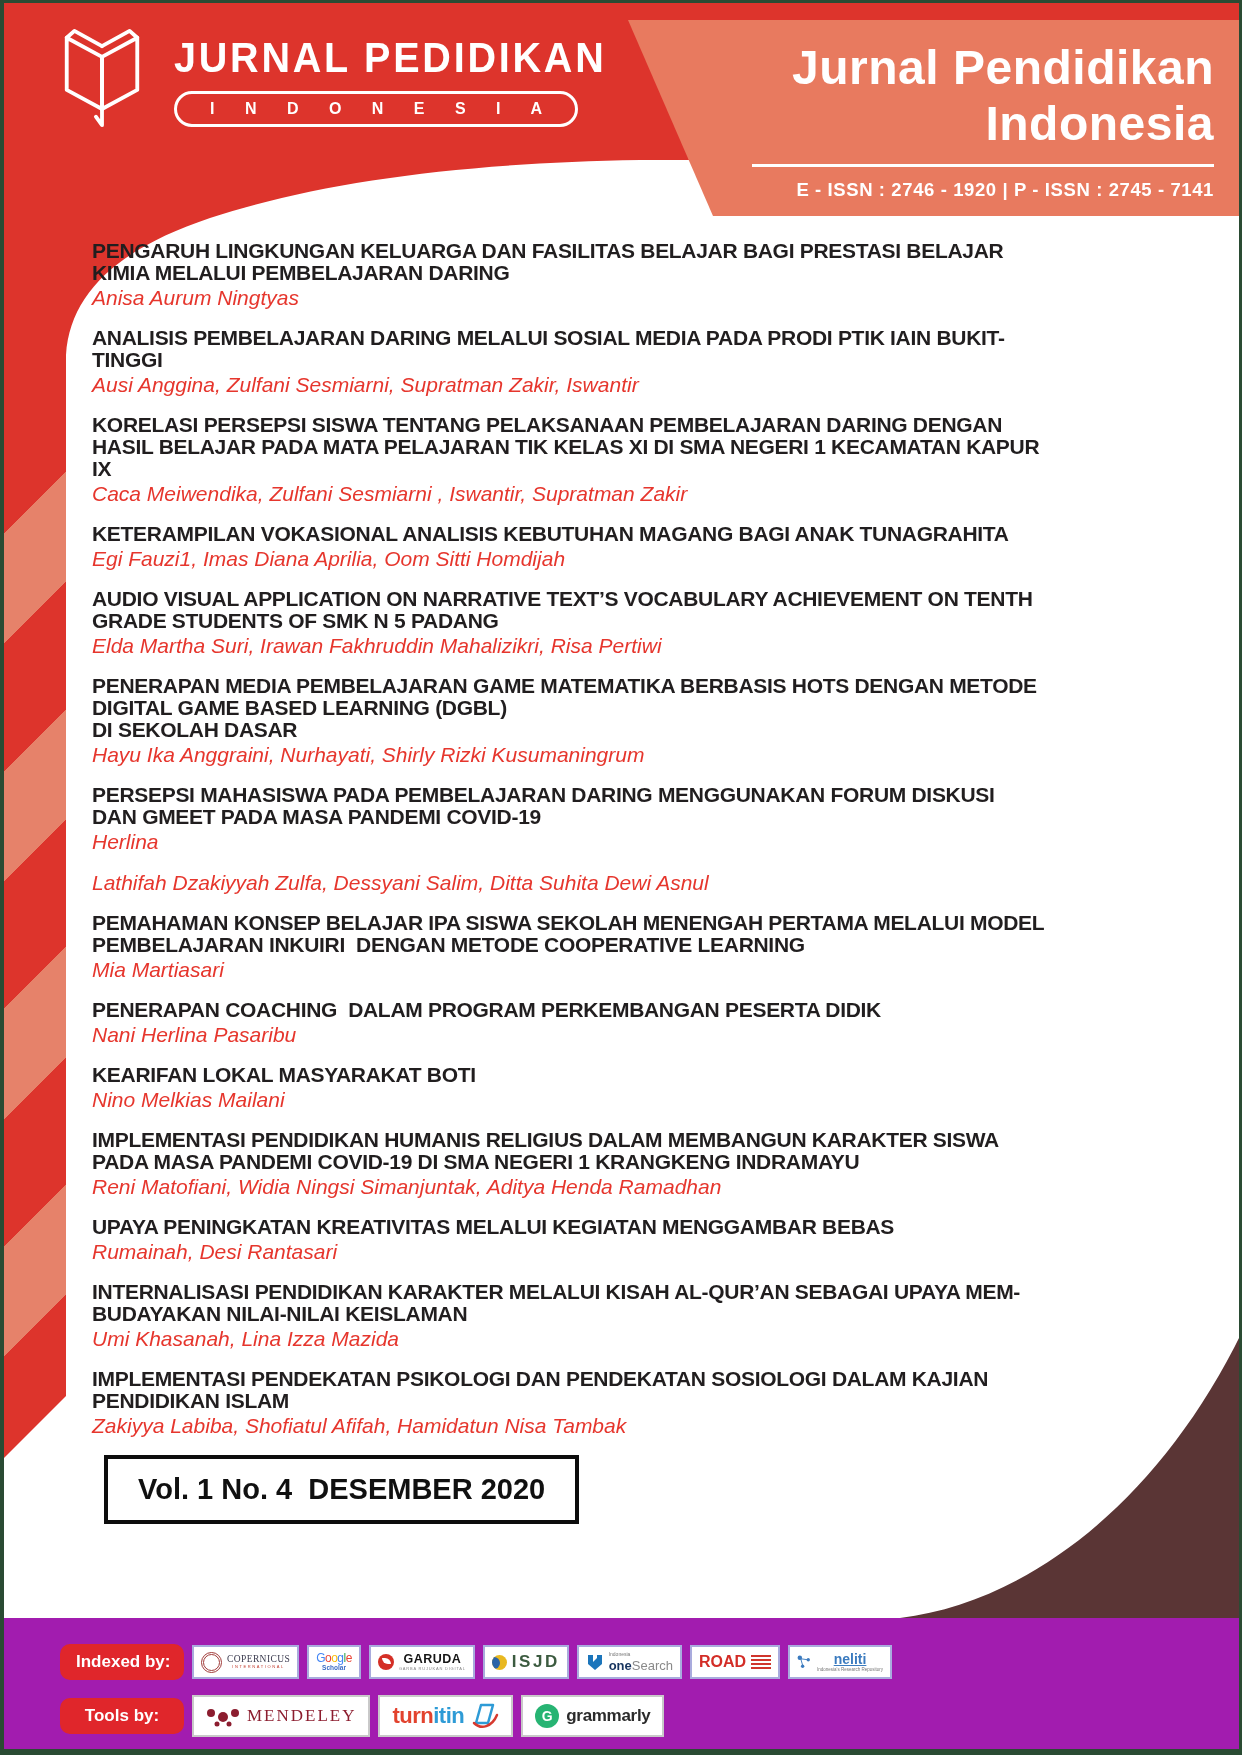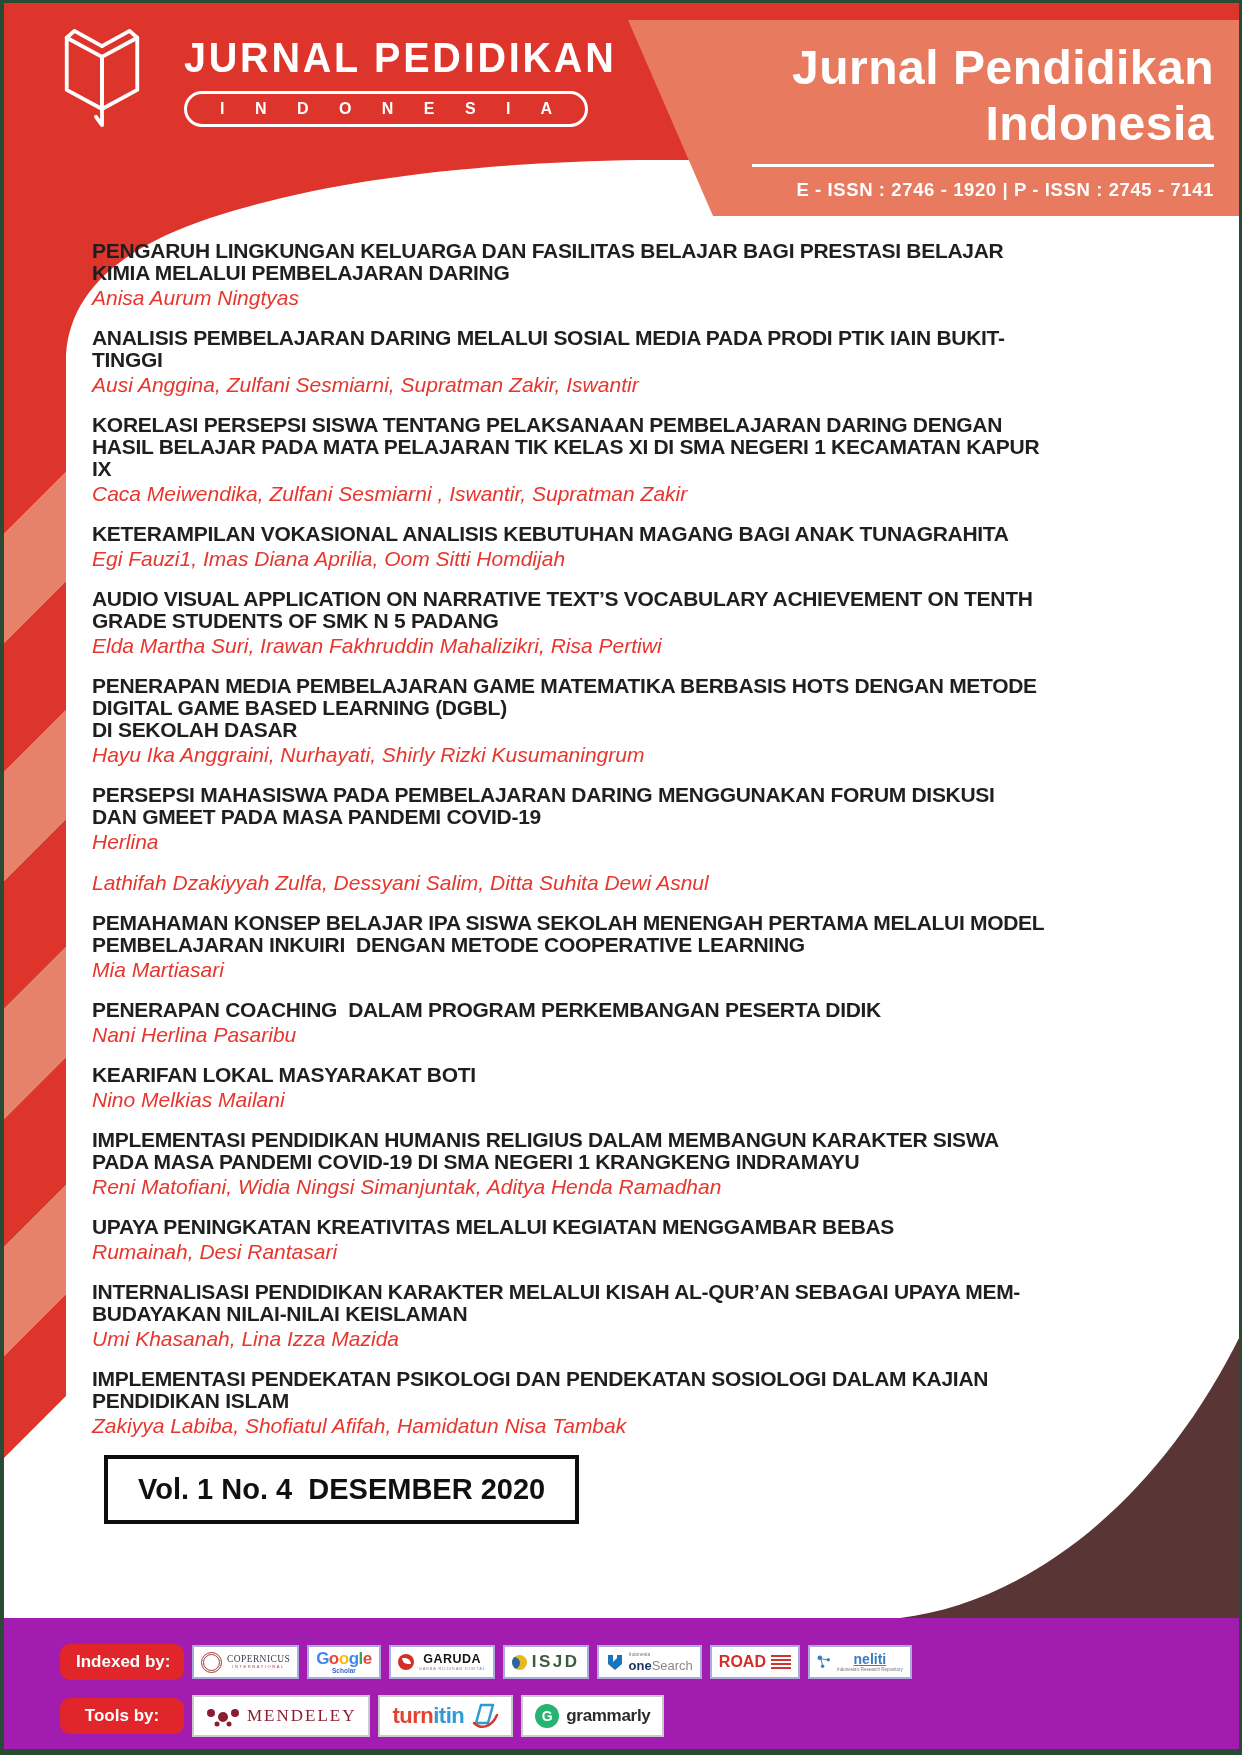--- a/index.html
+++ b/index.html
@@ -10,21 +10,21 @@
   .edge-left{left:0;top:0;width:4px;height:1755px;}
   .edge-top{left:0;top:0;width:1242px;height:3px;}
   .edge-right{right:0;top:0;width:3px;height:1755px;}
   .edge-bottom{left:0;top:1749px;width:1242px;height:6px;}
   
   .bg-svg{position:absolute;left:0;top:0;z-index:1;pointer-events:none;}
   .left-stripe{position:absolute;left:0;top:300px;width:66px;height:1162px;z-index:0;
      background:repeating-linear-gradient(135deg,#e6826a 0 78px,#dd342c 78px 168px);
      clip-path:polygon(0 0,100% 0,100% calc(100% - 66px),0 100%);}
   
-  .logo-block{position:absolute;left:56px;top:20px;display:flex;align-items:flex-start;gap:36px;z-index:3;}
+  .logo-block{position:absolute;left:56px;top:20px;display:flex;align-items:flex-start;gap:26px;z-index:3;}
   .logo-text{display:flex;flex-direction:column;margin-top:16px;}
   .logo-title{color:#fff;font-size:43px;font-weight:800;letter-spacing:3px;white-space:pre;
      transform:scaleX(0.92);transform-origin:left center;line-height:1;}
   .logo-pill{margin-top:12px;width:404px;border:3px solid #fff;border-radius:19px;
      text-align:center;color:#fff;font-size:16px;font-weight:700;letter-spacing:13px;
      padding:6px 0 6px 13px;box-sizing:border-box;}
   .banner{position:absolute;left:628px;top:20px;width:614px;height:196px;background:#e87a5f;
      clip-path:polygon(0 0,100% 0,100% 100%,85px 100%);z-index:2;box-sizing:border-box;
      padding:20px 28px 0 0;text-align:right;color:#fff;}
   .banner-title{font-size:48px;font-weight:800;line-height:1.16;letter-spacing:0.5px;}
@@ -47,21 +47,21 @@
      padding:8px 16px;white-space:nowrap;}
   .pill-indexed{width:92px;text-align:center;}
   .pill-tools{width:92px;text-align:center;}
   .badge{background:#fff;border:2px solid #a9abdd;height:34px;display:flex;align-items:center;
      justify-content:center;gap:5px;padding:0 7px;box-sizing:border-box;}
   .badge-tall{height:42px;border-color:#c9c9c9;padding:0 12px;gap:7px;}
   .stack{display:flex;flex-direction:column;align-items:center;line-height:1;}
   .copernicus-ring{width:15px;height:15px;border:3px double #a03a38;border-radius:50%;}
   .copernicus-label{font-family:"Liberation Serif",serif;font-size:9.5px;color:#3b3b4f;letter-spacing:0.4px;}
   .copernicus-sub{font-size:4px;color:#c0392b;letter-spacing:1.6px;margin-top:1px;}
-  .google-label{font-size:17px;font-weight:700;letter-spacing:-0.5px;line-height:1;}
+  .google-label{font-size:12px;font-weight:400;letter-spacing:-0.5px;line-height:1;}
   .google-sub{font-size:6.5px;color:#3a6bc4;font-weight:700;margin-top:1px;}
   .garuda-circle{width:16px;height:16px;border-radius:50%;background:#d42f26;position:relative;flex:none;}
   .garuda-circle::after{content:"";position:absolute;left:4px;top:4px;width:9px;height:6px;
      background:#fff;border-radius:0 6px 0 6px;}
   .garuda-label{font-size:12.5px;font-weight:800;color:#151515;letter-spacing:0.5px;}
   .garuda-sub{font-size:4px;color:#888;letter-spacing:0.8px;margin-top:1px;}
   .isjd-globe{width:15px;height:15px;border-radius:50%;background:#e8b820;position:relative;flex:none;overflow:hidden;}
   .isjd-globe::after{content:"";position:absolute;left:-4px;top:2px;width:12px;height:12px;
      border-radius:50%;background:#2a63a8;}
   .isjd-label{font-size:17px;font-weight:800;color:#3c5b40;letter-spacing:2.5px;}

